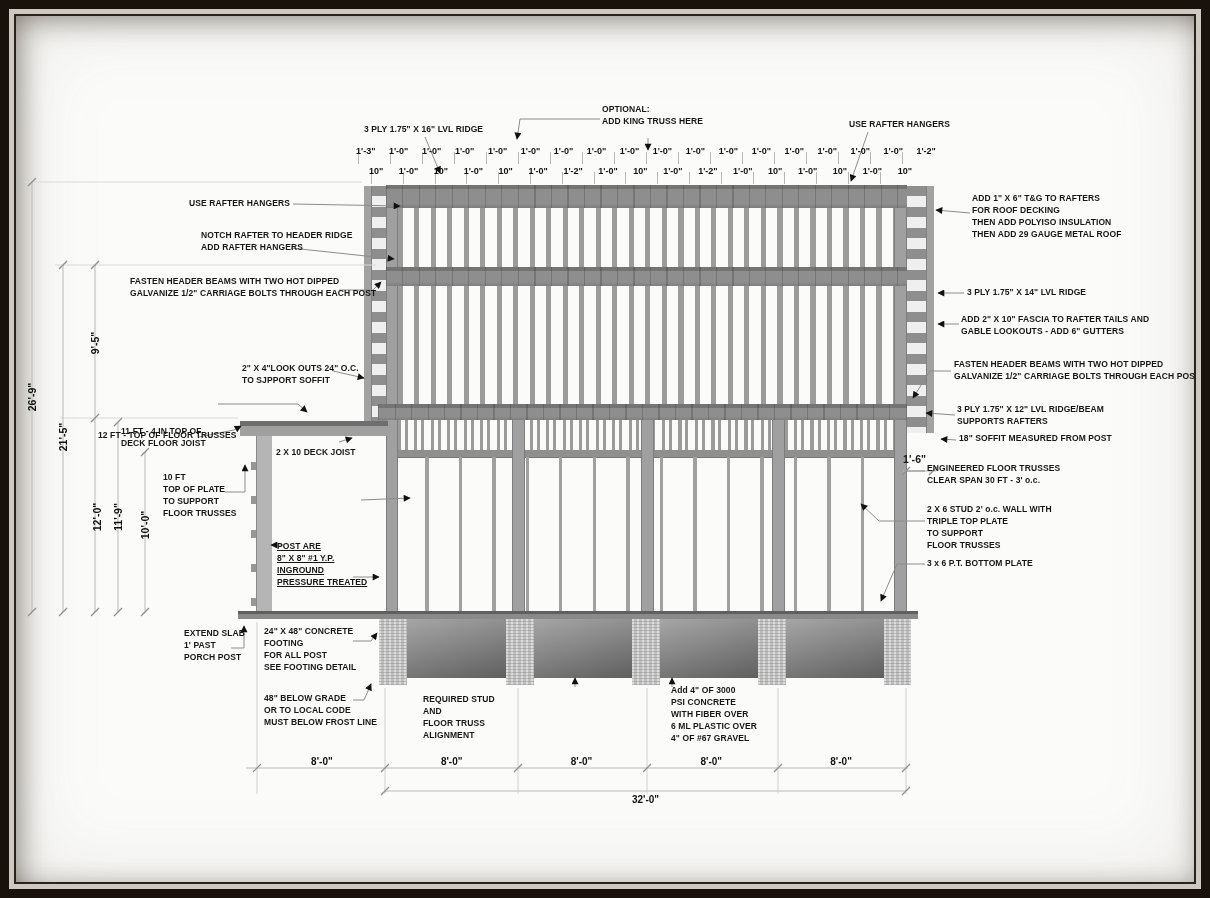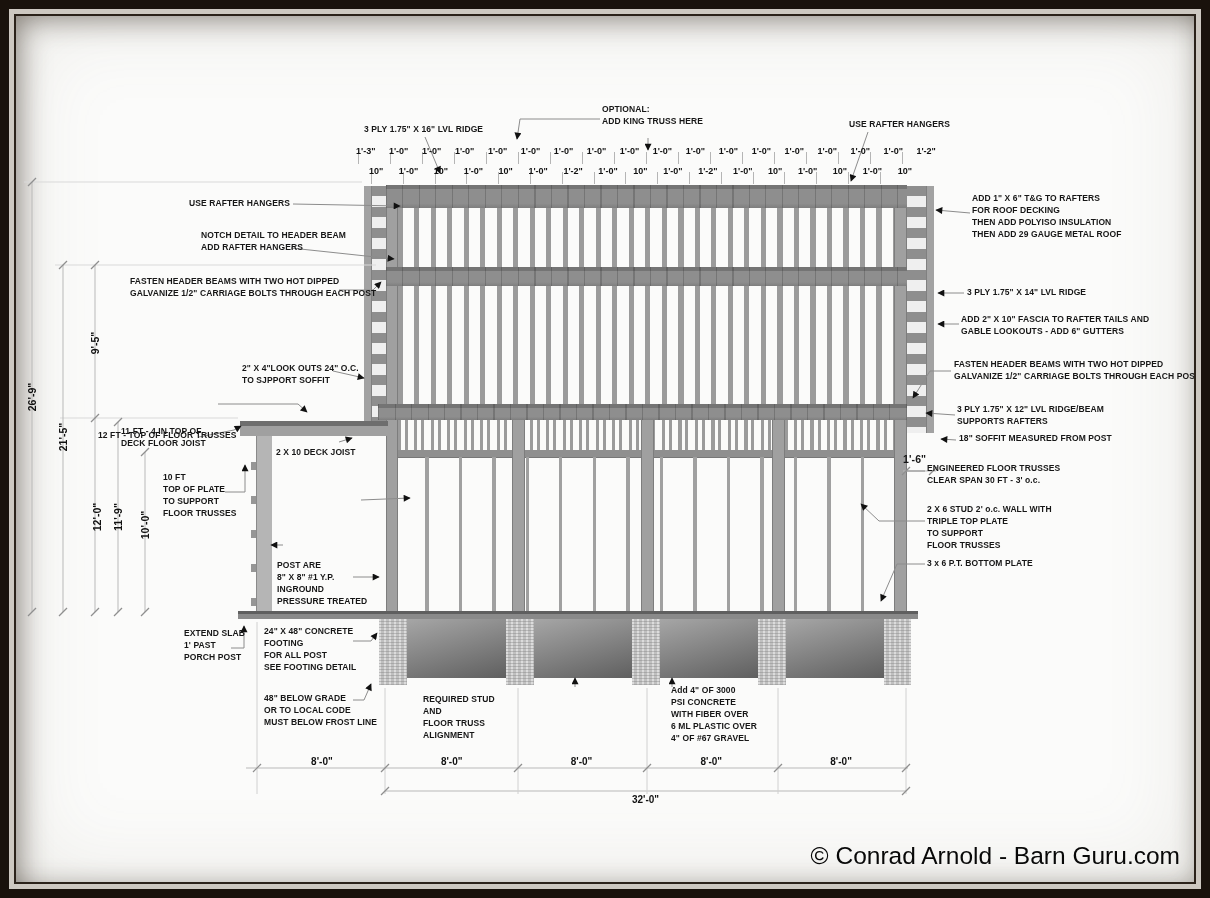--- a/index.html
+++ b/index.html
@@ -217,35 +217,35 @@
           <span class="dim">1'-2"</span>
           <span class="dim">1'-0"</span>
           <span class="dim">10"</span>
           <span class="dim">1'-0"</span>
           <span class="dim">10"</span>
           <span class="dim">1'-0"</span>
           <span class="dim">10"</span>
         </div>
 
       <div class="ann" style="left:150px;top:197px;width:140px;text-align:right;">USE RAFTER HANGERS</div>
-      <div class="ann" style="left:201px;top:229px;">NOTCH DETAIL TO HEADER BEAM
+      <div class="ann" style="left:201px;top:229px;">NOTCH RAFTER TO HEADER RIDGE
 ADD RAFTER HANGERS</div>
       <div class="ann" style="left:130px;top:275px;">FASTEN HEADER BEAMS WITH TWO HOT DIPPED
 GALVANIZE 1/2" CARRIAGE BOLTS THROUGH EACH POST</div>
       <div class="ann" style="left:242px;top:362px;">2" X 4"LOOK OUTS 24" O.C.
 TO SJPPORT SOFFIT</div>
       <div class="ann" style="left:98px;top:397px;margin-top:32px;">12 FT - TOP OF FLOOR TRUSSES</div>
       <div class="ann" style="left:121px;top:425px;">11 FT - 4 IN TOP OF
 DECK FLOOR JOIST</div>
       <div class="ann" style="left:276px;top:436px;margin-top:10px;">2 X 10 DECK JOIST</div>
       <div class="ann" style="left:163px;top:471px;">10 FT
 TOP OF PLATE
 TO SUPPORT
 FLOOR TRUSSES</div>
-      <div class="ann" style="left:277px;top:559px;">POST ARE
+      <div class="ann" style="left:277px;top:540px;text-decoration:underline;">POST ARE
 8" X 8" #1 Y.P.
 INGROUND
 PRESSURE TREATED</div>
 
       <div class="rot" style="left:7px;top:391px;">26'-9"</div>
       <div class="rot" style="left:38px;top:431px;">21'-5"</div>
       <div class="rot" style="left:70px;top:337px;">9'-5"</div>
       <div class="rot" style="left:72px;top:511px;">12'-0"</div>
       <div class="rot" style="left:93px;top:511px;">11'-9"</div>
       <div class="rot" style="left:120px;top:519px;">10'-0"</div>
@@ -293,16 +293,15 @@
       <div class="ann" style="left:959px;top:432px;">18" SOFFIT MEASURED FROM POST</div>
       <div class="ann" style="left:903px;top:453px;font-size:10.5px;">1'-6"</div>
       <div class="ann" style="left:927px;top:462px;">ENGINEERED FLOOR TRUSSES
 CLEAR SPAN 30 FT - 3' o.c.</div>
       <div class="ann" style="left:927px;top:503px;">2 X 6 STUD 2' o.c. WALL WITH
 TRIPLE TOP PLATE
 TO SUPPORT
 FLOOR TRUSSES</div>
       <div class="ann" style="left:927px;top:557px;">3 x 6 P.T. BOTTOM PLATE</div>
 
-      <div id="copyright">© Conrad Arnold - Barn Guru.com</div>
     </div>
   </div>
 </div>
 
 </body></html>

